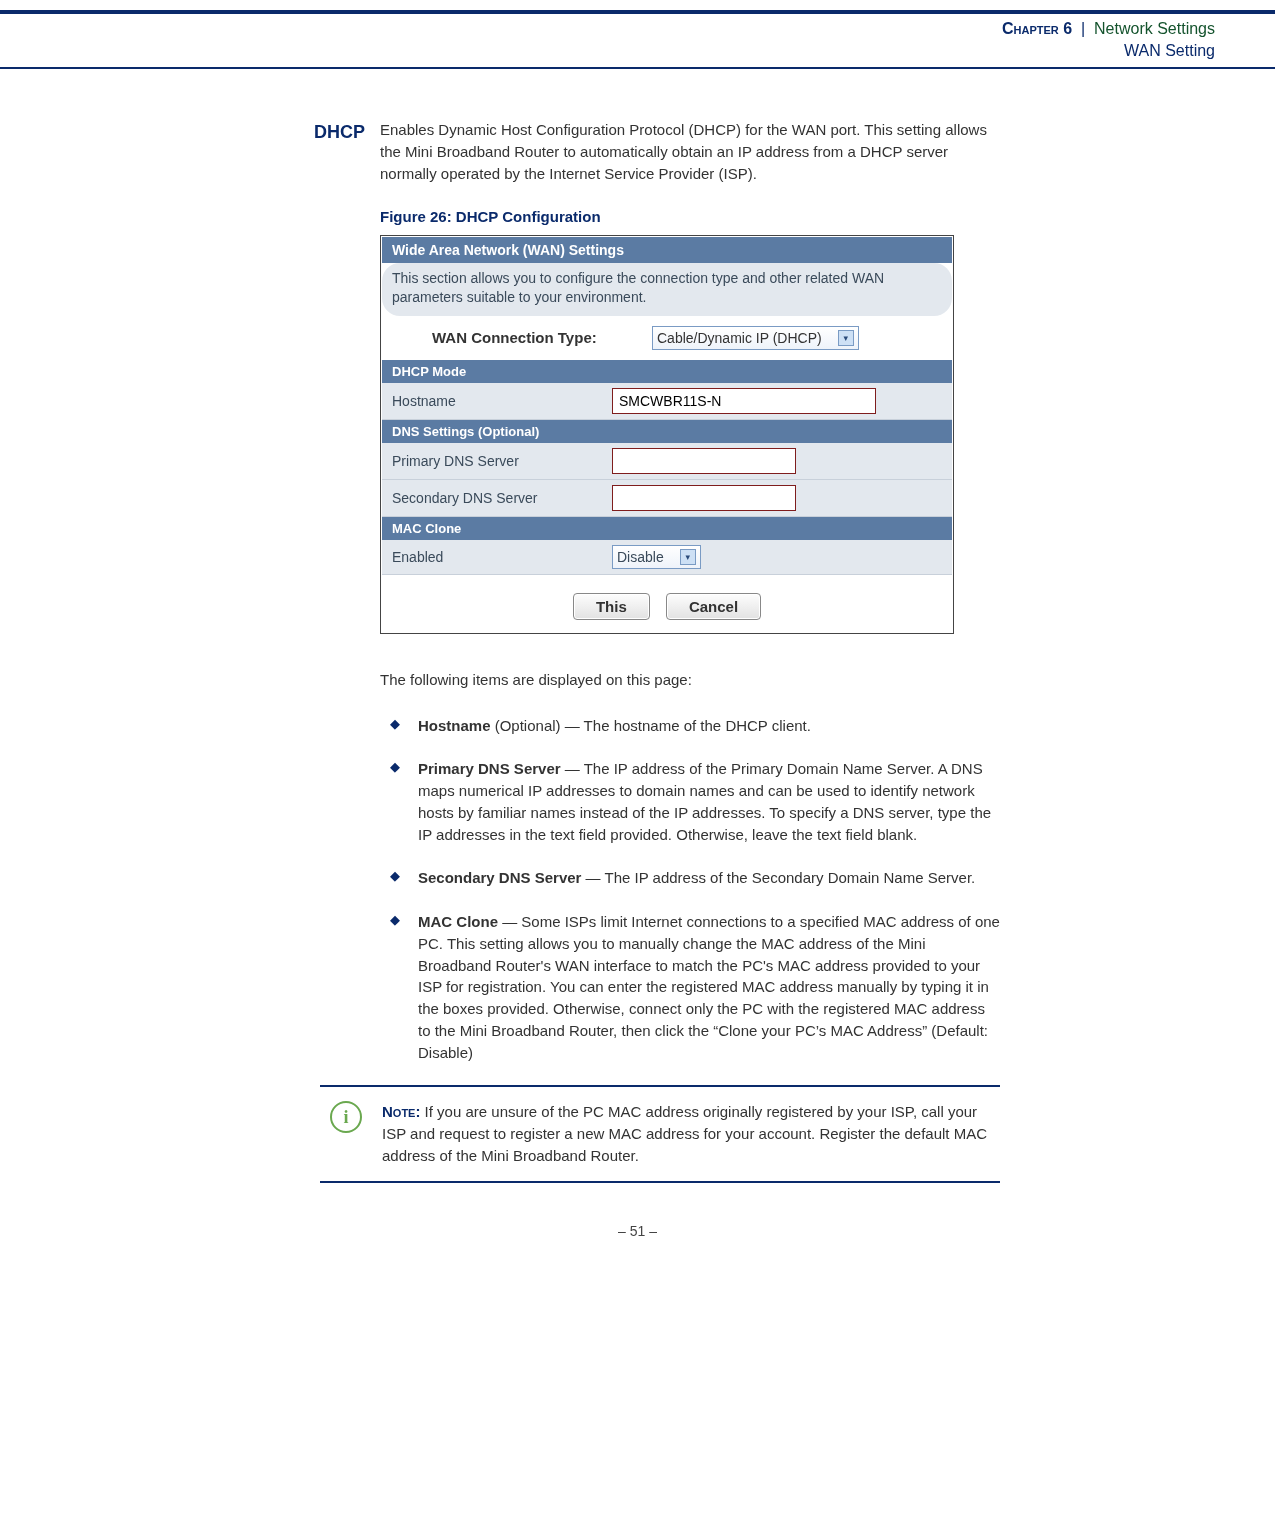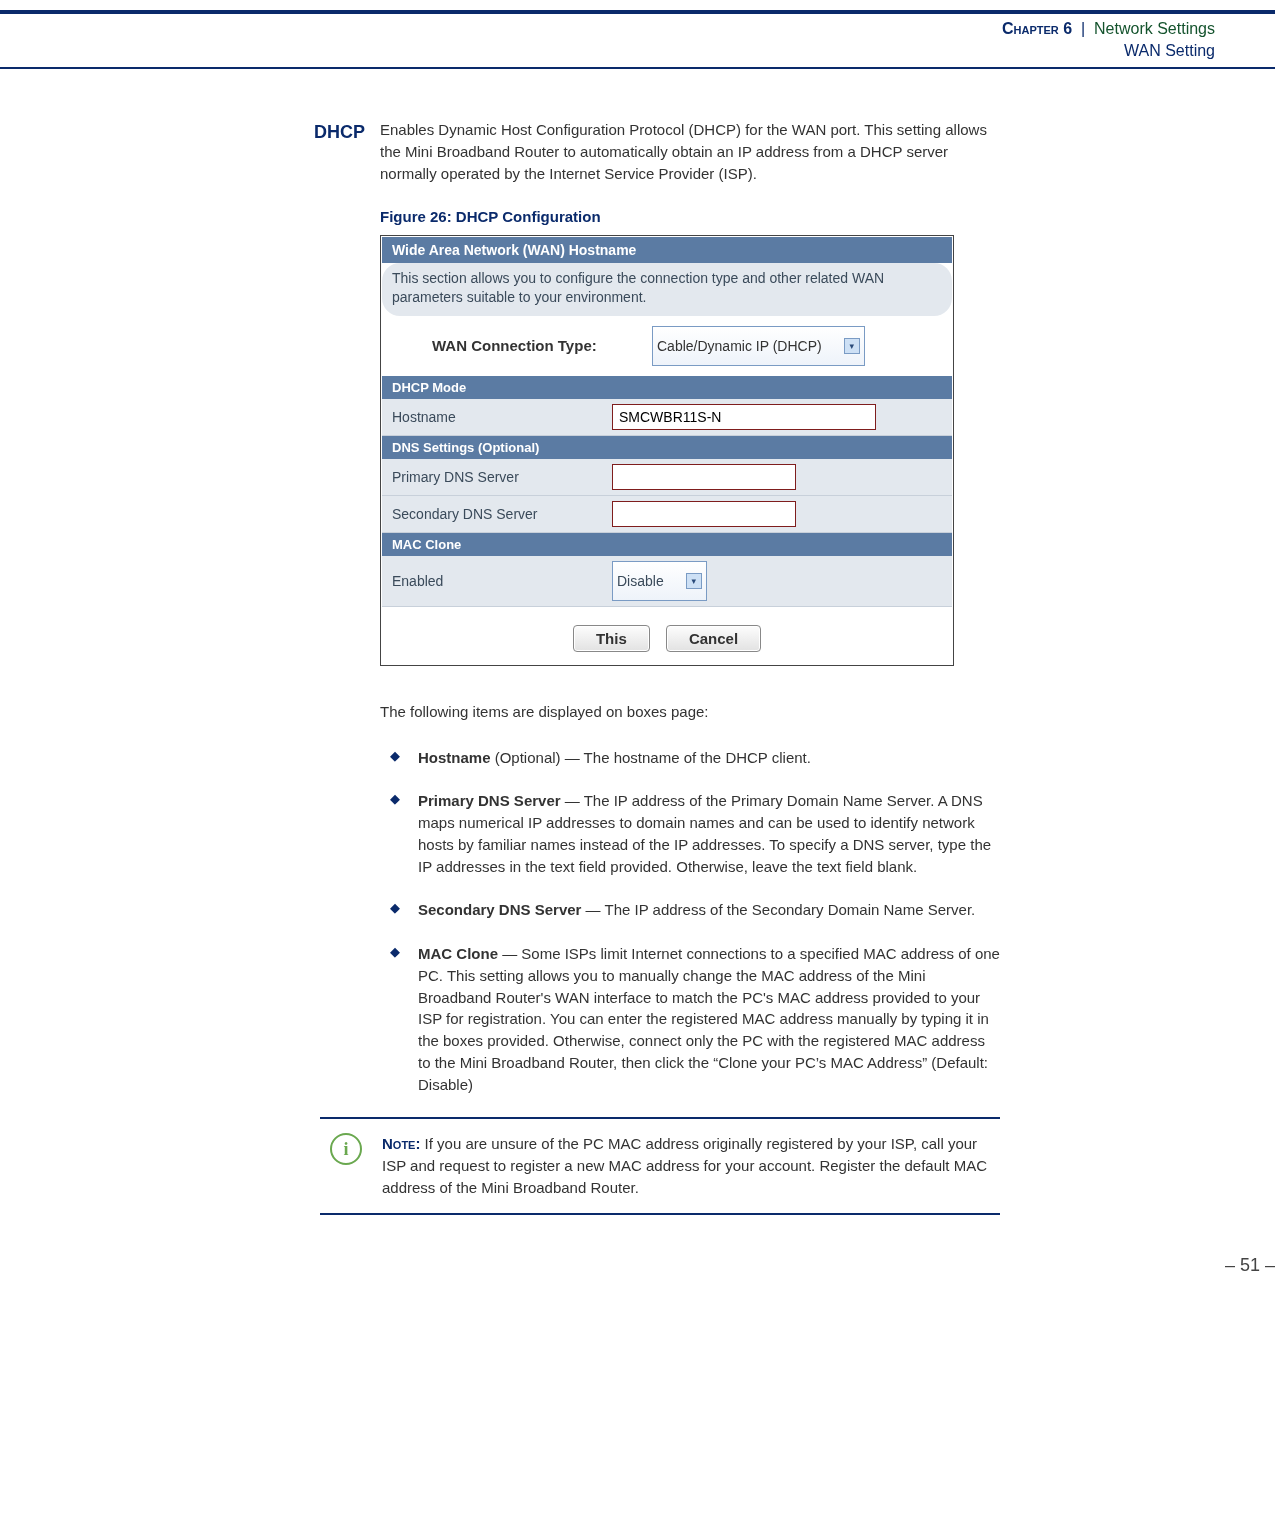--- a/index.html
+++ b/index.html
@@ -105,25 +105,25 @@
     font-size: 14px;
   }
   .ss-label-bold {
     font-weight: bold;
     font-size: 15px;
     width: 220px;
   }
   .ss-select {
     border: 1px solid #7a9bc4;
     background: linear-gradient(#fff, #eef3fa);
-    padding: 11px 4px;
+    padding: 3px 4px;
     font-size: 14px;
     display: inline-flex;
     align-items: center;
-    gap: 22px;
+    gap: 16px;
   }
   .ss-select-arrow {
     width: 14px;
     height: 14px;
     background: #cde0f5;
     border: 1px solid #7a9bc4;
     display: inline-flex;
     align-items: center;
     justify-content: center;
     font-size: 9px;
@@ -221,23 +221,23 @@
   }
   .note-text {
     line-height: 1.45;
   }
   .note-label {
     font-variant: small-caps;
     font-weight: bold;
     color: #0a2a6b;
   }
   .footer {
-    text-align: right;
+    text-align: center;
     color: #444;
-    font-size: 18px;
+    font-size: 14px;
     margin-top: 40px;
   }
 </style>
 </head>
 <body>
 
 <div class="page">
   <div class="top-rule"></div>
   <div class="header-band">
     <div class="header-text">
@@ -251,21 +251,21 @@
   <div class="content">
     <div class="left-col">
       <div class="section-heading">DHCP</div>
     </div>
     <div class="right-col">
       <div class="para">Enables Dynamic Host Configuration Protocol (DHCP) for the WAN port. This setting allows the Mini Broadband Router to automatically obtain an IP address from a DHCP server normally operated by the Internet Service Provider (ISP).</div>
 
       <div class="fig-caption">Figure 26:  DHCP Configuration</div>
 
       <div class="screenshot">
-        <div class="ss-header">Wide Area Network (WAN) Hostname</div>
+        <div class="ss-header">Wide Area Network (WAN) Settings</div>
         <div class="ss-desc">This section allows you to configure the connection type and other related WAN parameters suitable to your environment.</div>
         <div class="ss-row">
           <div class="ss-label-bold">WAN Connection Type:</div>
           <div class="ss-select">
             <span>Cable/Dynamic IP (DHCP)</span>
             <span class="ss-select-arrow">▾</span>
           </div>
         </div>
         <div class="ss-section-bar">DHCP Mode</div>
         <div class="ss-field-row">
@@ -288,21 +288,21 @@
             <span>Disable</span>
             <span class="ss-select-arrow">▾</span>
           </div>
         </div>
         <div class="ss-buttons">
           <span class="ss-button">This</span>
           <span class="ss-button">Cancel</span>
         </div>
       </div>
 
-      <div class="para">The following items are displayed on boxes page:</div>
+      <div class="para">The following items are displayed on this page:</div>
 
       <ul class="diamond">
         <li>
           <span class="item-term">Hostname</span><span> (Optional) — The hostname of the DHCP client.</span>
         </li>
         <li>
           <span class="item-term">Primary DNS Server</span><span> — The IP address of the Primary Domain Name Server. A DNS maps numerical IP addresses to domain names and can be used to identify network hosts by familiar names instead of the IP addresses. To specify a DNS server, type the IP addresses in the text field provided. Otherwise, leave the text field blank.</span>
         </li>
         <li>
           <span class="item-term">Secondary DNS Server</span><span> — The IP address of the Secondary Domain Name Server.</span>

